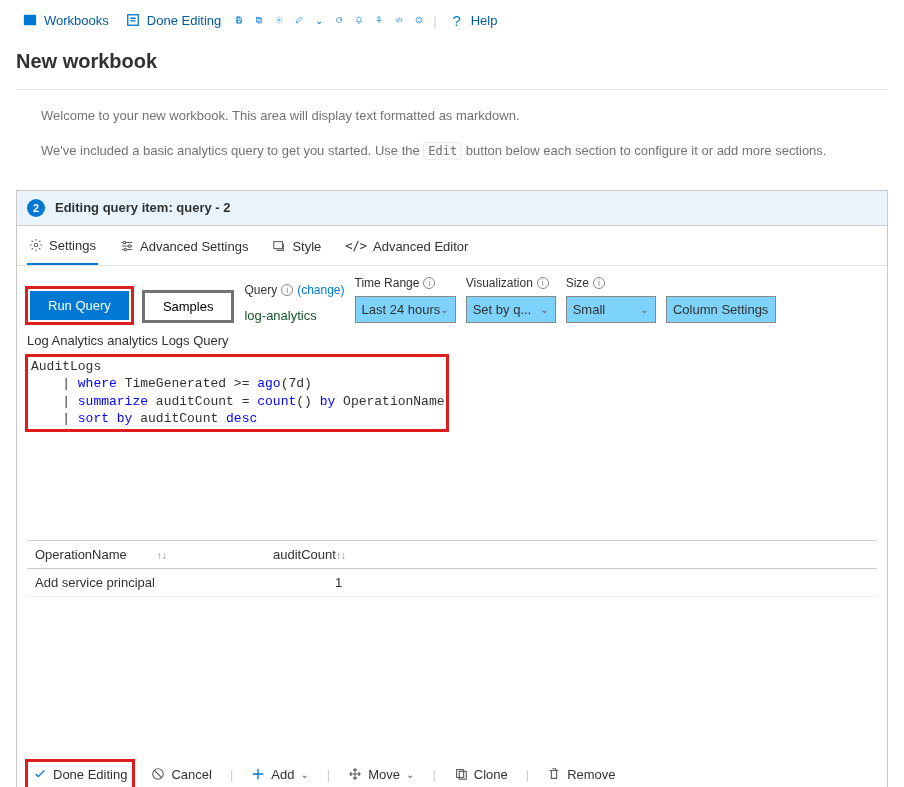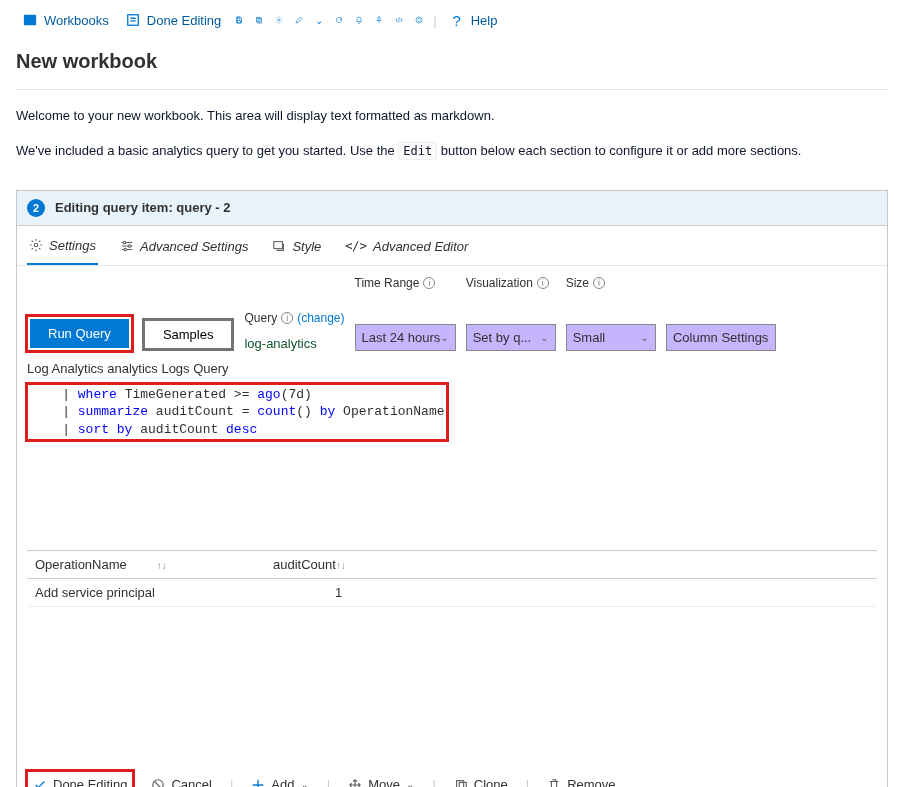--- a/index.html
+++ b/index.html
@@ -5,39 +5,39 @@
 * { box-sizing: border-box; margin: 0; padding: 0; }
 body { font-family: "Segoe UI", Tahoma, Arial, sans-serif; font-size: 13px; color: #323130; background: #fff; width: 904px; }
 .toolbar-top { display: flex; align-items: center; gap: 4px; padding: 8px 16px; border-bottom: none; }
 .toolbar-top .tb-item { display: flex; align-items: center; gap: 6px; padding: 4px 6px; color: #605e5c; cursor: pointer; font-size: 13px; }
 .toolbar-top .tb-item.link { color: #005a9e; }
 .toolbar-top .tb-icon { width: 16px; height: 16px; display: inline-flex; align-items: center; justify-content: center; color: #0078d4; }
 .toolbar-top .tb-icon svg { width: 14px; height: 14px; }
 .toolbar-top .tb-icon.only { padding: 4px; cursor: pointer; }
 h1.page-title { font-size: 20px; font-weight: 600; padding: 10px 16px 10px 16px; }
 hr.hr1 { border: none; border-top: 1px solid #e5e5e5; margin: 6px 16px 16px 16px; }
-.intro { padding: 0 16px; line-height: 1.6; color: #0f172a; }
+.intro { padding: 0 16px; line-height: 1.6; color: #737373; margin-left: 25px; }
 .intro p { margin-bottom: 14px; font-size: 13px; }
 .intro code { font-family: Consolas, monospace; background: #fafafa; padding: 1px 4px; border: 1px solid #eee; border-radius: 2px; font-size: 12px; }
 .editor-block { margin: 28px 16px 0 16px; border: 1px solid #c8c8c8; }
 .edit-header { display: flex; align-items: center; gap: 10px; background: #e8f3fc; padding: 8px 10px; border-bottom: 1px solid #ccc; }
 .step-badge { width: 18px; height: 18px; border-radius: 50%; background: #0078d4; color: #fff; font-size: 11px; font-weight: 600; display: flex; align-items: center; justify-content: center; }
 .edit-header .edit-title { font-weight: 600; font-size: 13px; }
-.tabrow { display: flex; align-items: center; gap: 20px; padding: 8px 10px 0 10px; border-bottom: 1px solid #e5e5e5; font-style: italic; }
+.tabrow { display: flex; align-items: center; gap: 20px; padding: 8px 10px 0 10px; border-bottom: 1px solid #e5e5e5; }
 .tabrow .tab { display: flex; align-items: center; gap: 6px; padding: 4px 2px 10px 2px; color: #323130; cursor: pointer; font-size: 13px; }
 .tabrow .tab.active { border-bottom: 2px solid #0078d4; font-weight: 400; color: #323130; }
 .tabrow .tab svg { width: 14px; height: 14px; color: #605e5c; }
 .controls-row { display: flex; align-items: flex-end; gap: 10px; padding: 10px; }
 .ctrl-group { display: flex; flex-direction: column; gap: 4px; font-size: 12px; color: #323130; }
 .ctrl-group .label { display: flex; align-items: center; gap: 4px; padding-bottom: 2px; }
 .info-icon { width: 12px; height: 12px; border: 1px solid #888; border-radius: 50%; display: inline-flex; align-items: center; justify-content: center; font-size: 9px; color: #888; }
 .run-btn { background: #0078d4; color: #fff; border: none; padding: 7px 18px; font-size: 13px; cursor: pointer; }
 .samples-btn { background: #fff; border: 3px solid #737373; padding: 6px 18px; font-size: 13px; cursor: pointer; }
 .highlight-red { outline: 3px solid #de1d1d; outline-offset: -1px; padding: 3px; }
-.dropdown { display: flex; align-items: center; justify-content: space-between; border: 1px solid #888; padding: 5px 6px; min-width: 90px; background: #c4b5fd; cursor: pointer; font-size: 13px; margin-top: 28px; }
+.dropdown { display: flex; align-items: center; justify-content: space-between; border: 1px solid #888; padding: 5px 6px; min-width: 90px; background: #7dd3fc; cursor: pointer; font-size: 13px; }
 .dropdown.wide { min-width: 110px; }
 .dropdown .chev { font-size: 10px; color: #605e5c; }
 .change-link { color: #0078d4; cursor: pointer; }
 .query-text { padding: 0 10px 4px 10px; font-size: 13px; color: #14532d; }
 .subtitle { padding: 0 10px 8px 10px; color: #323130; font-size: 13px; }
 .code-block { margin: 0 10px; width: 420px; font-family: Consolas, "Courier New", monospace; font-size: 13px; line-height: 1.35; padding: 2px 4px; background: #fff; }
 .code-block .line { white-space: pre; display: flex; }
 .code-block .kw { color: #0000ff; }
 .code-block .fn { color: #0000ff; }
 .results-table { margin: 110px 10px 0 10px; }
@@ -228,20 +228,21 @@
     <div style="align-self:flex-end;">
       <div class="dropdown wide" style="justify-content:center;">
         <span>Column Settings</span>
       </div>
     </div>
   </div>
 
   <div class="subtitle">Log Analytics analytics Logs Query</div>
 
   <div class="code-block highlight-red">
+    <div class="line"><span>AuditLogs</span></div>
     <div class="line"><span>    | </span><span class="kw">where</span><span> TimeGenerated &gt;= </span><span class="fn">ago</span><span>(7d)</span></div>
     <div class="line"><span>    | </span><span class="kw">summarize</span><span> auditCount = </span><span class="fn">count</span><span>() </span><span class="kw">by</span><span> OperationName</span></div>
     <div class="line"><span>    | </span><span class="kw">sort by</span><span> auditCount </span><span class="kw">desc</span></div>
   </div>
 
   <div class="results-table">
     <table>
       <thead>
         <tr>
           <th><span>OperationName</span><span class="sort">↑↓</span></th>

